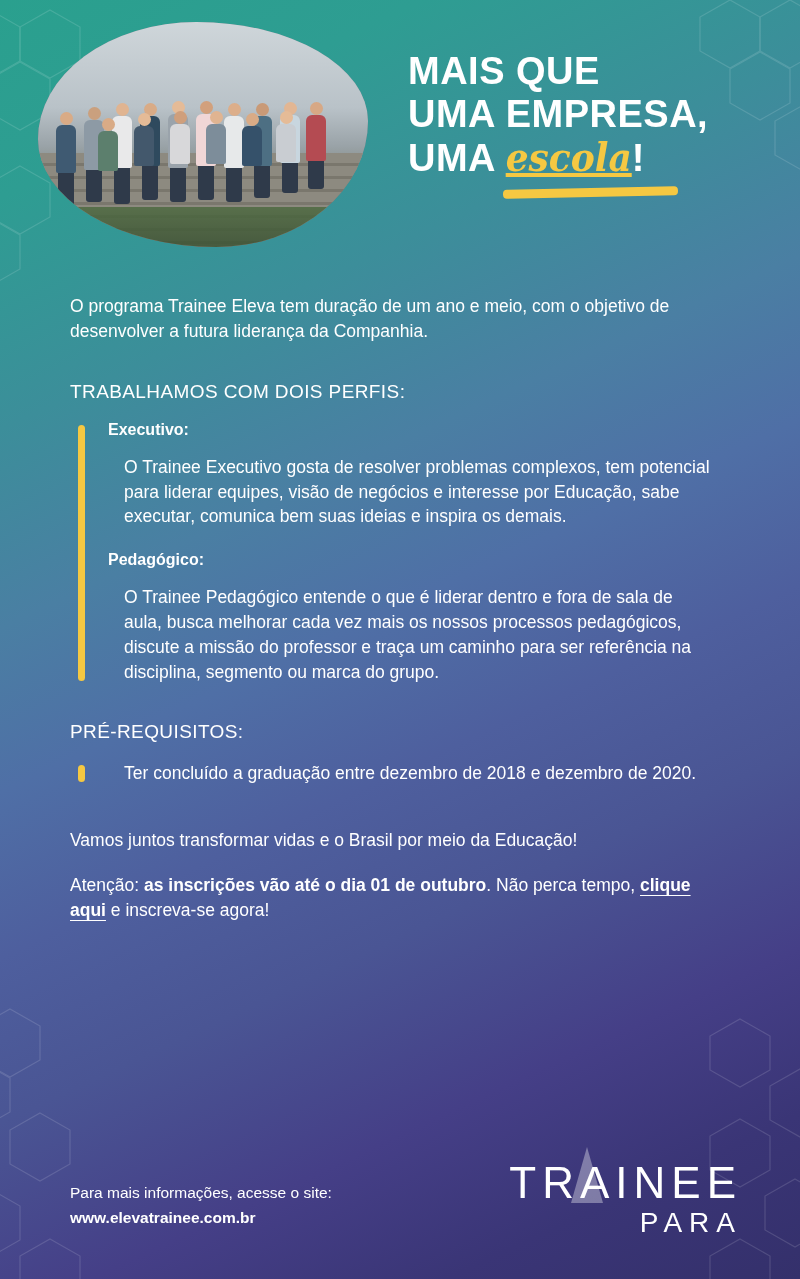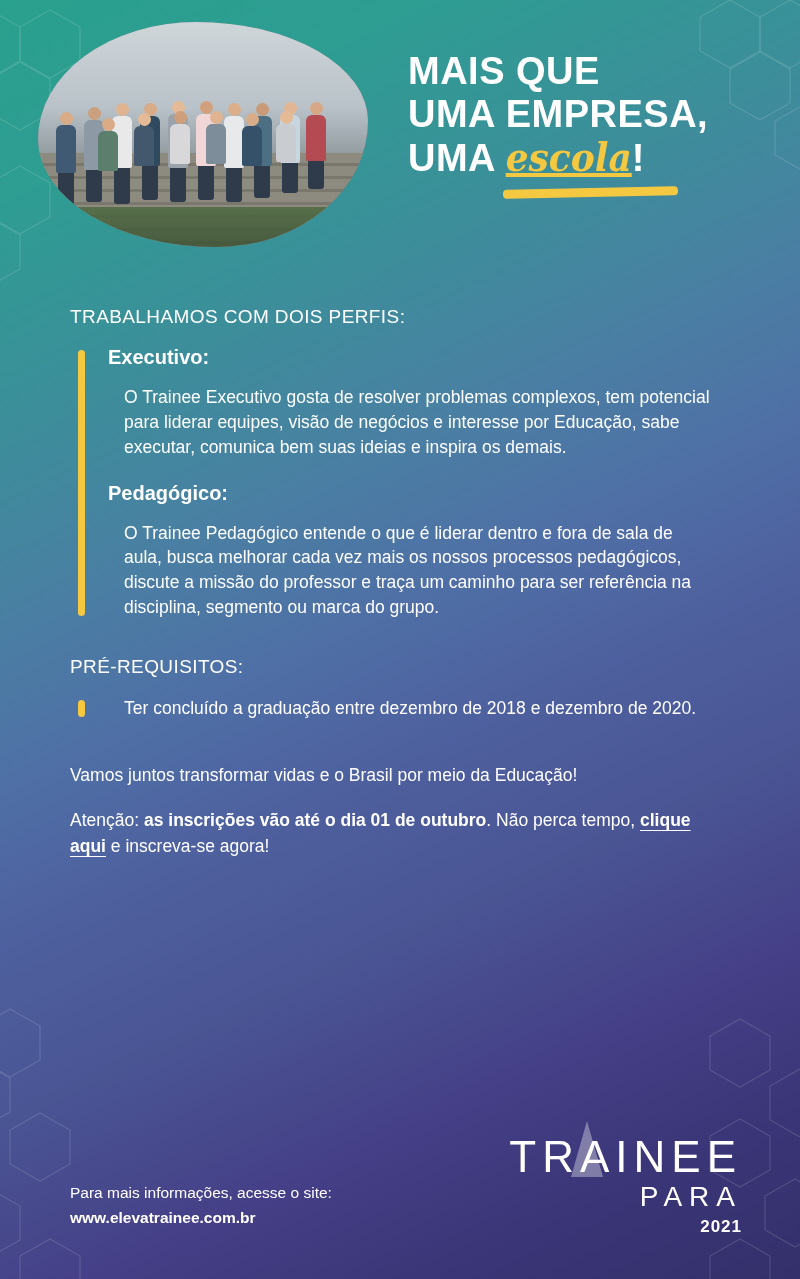--- a/index.html
+++ b/index.html
@@ -145,21 +145,21 @@
     left: 8px;
     top: 4px;
     bottom: 4px;
     width: 7px;
     border-radius: 4px;
     background: #f5c842;
   }
   .item + .item { margin-top: 22px; }
   .item h3 {
     margin: 15px 0 2px 0;
-    font-size: 20px;
+    font-size: 16px;
     font-weight: 700;
   }
   .item p {
     margin: 16px;
     font-size: 17.5px;
     line-height: 1.42;
   }
   .closing {
     margin-top: 42px;
     font-size: 17.5px;
@@ -367,20 +367,21 @@
       <span class="l3">
         <span>UMA </span><span class="script">escola</span><span class="bang">!</span>
       </span>
     </div>
     <div class="underline-bar"></div>
   </div>
 
   <div class="content">
 
 
+    <p class="lead">O programa Trainee Eleva tem duração de um ano e meio, com o objetivo de desenvolver a futura liderança da Companhia.</p>
 
     <h2 class="section">TRABALHAMOS COM DOIS PERFIS:</h2>
 
     <div class="blockwrap">
       <div class="item">
         <h3>Executivo:</h3>
         <p>O Trainee Executivo gosta de resolver problemas complexos, tem potencial para liderar equipes, visão de negócios e interesse por Educação, sabe executar, comunica bem suas ideias e inspira os demais.</p>
       </div>
       <div class="item">
         <h3>Pedagógico:</h3>
@@ -408,16 +409,15 @@
     <div class="site">
       <div>Para mais informações, acesse o site:</div>
       <div class="url">www.elevatrainee.com.br</div>
     </div>
     <div class="logo">
       <div class="word">
         <span>TRAINEE</span>
         <span class="mark"></span>
       </div>
       <div class="sub">PARA</div>
-      <div class="year">2021</div>
     </div>
   </div>
 </div>
 
 </body></html>

